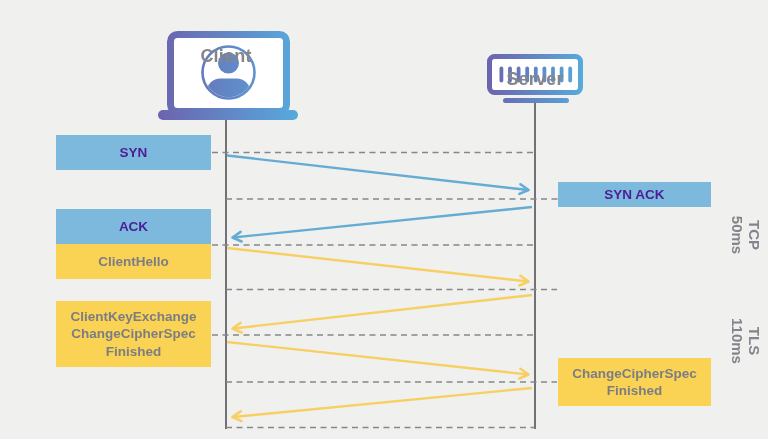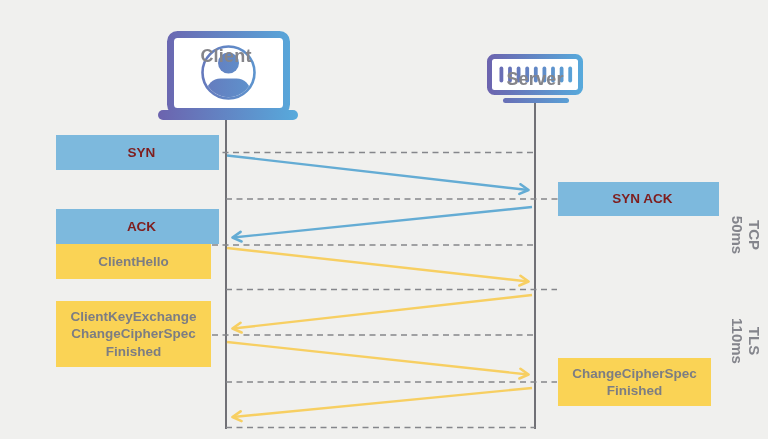--- a/index.html
+++ b/index.html
@@ -28,21 +28,21 @@
     position:absolute;
     display:flex;
     align-items:center;
     justify-content:center;
     text-align:center;
     font-size:13.5px;
     font-weight:700;
     white-space:pre-line;
     line-height:1.28;
   }
-  .msg.tcp{background:#7db9dd;color:#7f1d1d;padding-left:8px;}
+  .msg.tcp{background:#7db9dd;color:#4c1d95;}
   .msg.tls{background:#fad355;color:#7c7d83;}
   .phase{position:absolute;width:0;height:0;}
   .phase-inner{
     position:absolute;
     transform:translate(-50%,-50%) rotate(90deg);
     text-align:center;
     font-size:15px;
     font-weight:700;
     color:#84858c;
     line-height:1.15;
@@ -119,21 +119,21 @@
       <line x1="532" y1="295" x2="233" y2="328.5" stroke="#f7cf62" marker-end="url(#arrowYellow)"></line>
       <line x1="227" y1="342" x2="528" y2="374.5" stroke="#f7cf62" marker-end="url(#arrowYellow)"></line>
       <line x1="532" y1="388" x2="233" y2="417" stroke="#f7cf62" marker-end="url(#arrowYellow)"></line>
     </g>
   </svg>
 
   <div class="actor-title" style="left:156px;top:2px">Client</div>
   <div class="actor-title" style="left:465px;top:25px">Server</div>
 
   <div class="msg tcp" style="left:56px;top:135px;width:155px;height:35px">SYN</div>
-  <div class="msg tcp" style="left:558px;top:182px;width:153px;height:34px">SYN ACK</div>
+  <div class="msg tcp" style="left:558px;top:182px;width:153px;height:25px">SYN ACK</div>
   <div class="msg tcp" style="left:56px;top:209px;width:155px;height:35px">ACK</div>
   <div class="msg tls" style="left:56px;top:244px;width:155px;height:35px">ClientHello</div>
   <div class="msg tls" style="left:56px;top:301px;width:155px;height:66px">ClientKeyExchange
 ChangeCipherSpec
 Finished</div>
   <div class="msg tls" style="left:558px;top:358px;width:153px;height:48px">ChangeCipherSpec
 Finished</div>
 
   <div class="phase" style="left:746px;top:235px">
     <div class="phase-inner">

